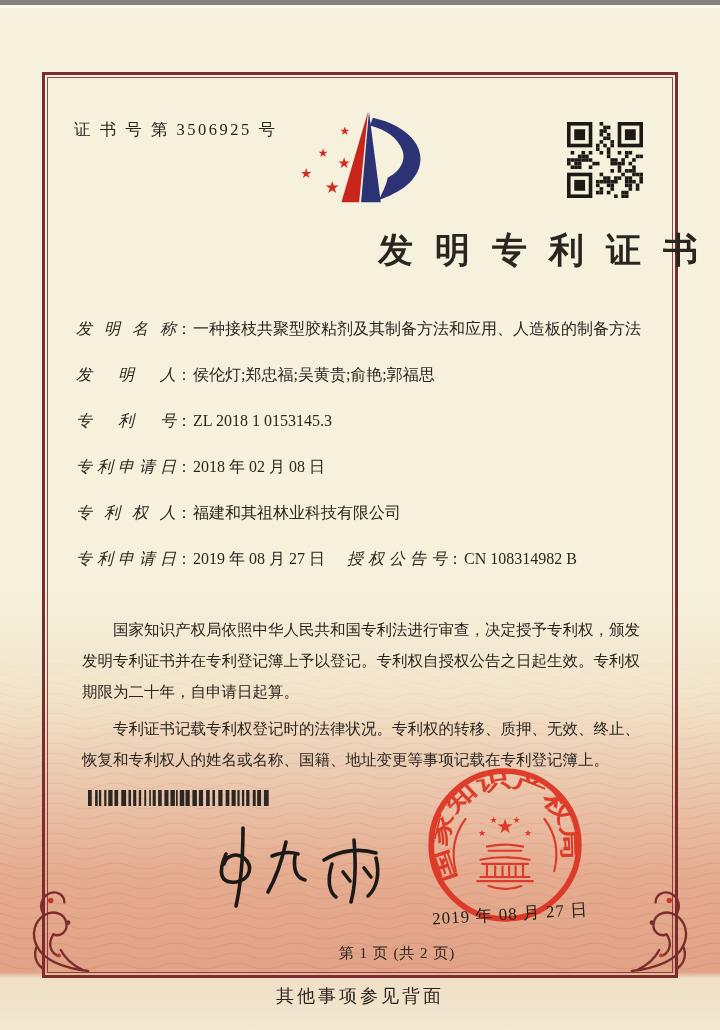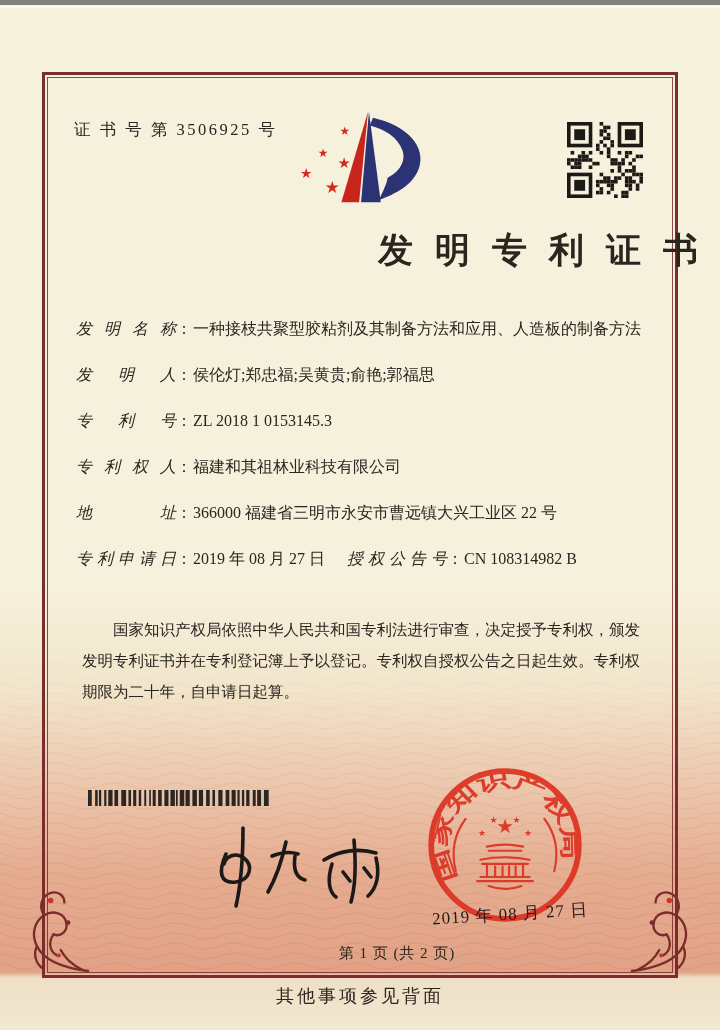--- a/index.html
+++ b/index.html
@@ -246,37 +246,38 @@
       <div class="frow">
         <span class="flabel">发明名称</span><span class="fcolon">：</span><span>一种接枝共聚型胶粘剂及其制备方法和应用、人造板的制备方法</span>
       </div>
       <div class="frow">
         <span class="flabel">发明人</span><span class="fcolon">：</span><span>侯伦灯;郑忠福;吴黄贵;俞艳;郭福思</span>
       </div>
       <div class="frow">
         <span class="flabel">专利号</span><span class="fcolon">：</span><span>ZL 2018 1 0153145.3</span>
       </div>
       <div class="frow">
+        <span class="flabel">专利申请日</span><span class="fcolon">：</span><span>2018 年 02 月 08 日</span>
+      </div>
+      <div class="frow">
         <span class="flabel">专利权人</span><span class="fcolon">：</span><span>福建和其祖林业科技有限公司</span>
-      </div>
-      <div class="frow">
-        <span class="flabel">地址</span><span class="fcolon">：</span><span>366000 福建省三明市永安市曹远镇大兴工业区 22 号</span>
       </div>
       <div class="frow frow-split">
         <span>
           <span class="flabel">专利申请日</span><span class="fcolon">：</span><span>2019 年 08 月 27 日</span>
         </span>
         <span class="grp2">
           <span class="flabel">授权公告号</span><span class="fcolon">：</span><span>CN 108314982 B</span>
         </span>
       </div>
     </div>
 
     <div class="body-text">
       <p>国家知识产权局依照中华人民共和国专利法进行审查，决定授予专利权，颁发发明专利证书并在专利登记簿上予以登记。专利权自授权公告之日起生效。专利权期限为二十年，自申请日起算。</p>
+      <p>专利证书记载专利权登记时的法律状况。专利权的转移、质押、无效、终止、恢复和专利权人的姓名或名称、国籍、地址变更等事项记载在专利登记簿上。</p>
     </div>
 
     <svg class="barcode" viewBox="0 0 182 16" preserveAspectRatio="none">
         <g id="bcg">
           <rect x="0" y="0" width="3.7746399176954735" height="16" fill="#2a2622"></rect>
           <rect x="7.126153120713306" y="0" width="2.541568072702332" height="16" fill="#2a2622"></rect>
           <rect x="10.938320473251029" y="0" width="2.2987225651577505" height="16" fill="#2a2622"></rect>
           <rect x="16.21170781893004" y="0" width="2.181905864197531" height="16" fill="#2a2622"></rect>
           <rect x="20.24497770919067" y="0" width="4.308401920438957" height="16" fill="#2a2622"></rect>
           <rect x="26.43432355967078" y="0" width="3.6658650548696845" height="16" fill="#2a2622"></rect>

